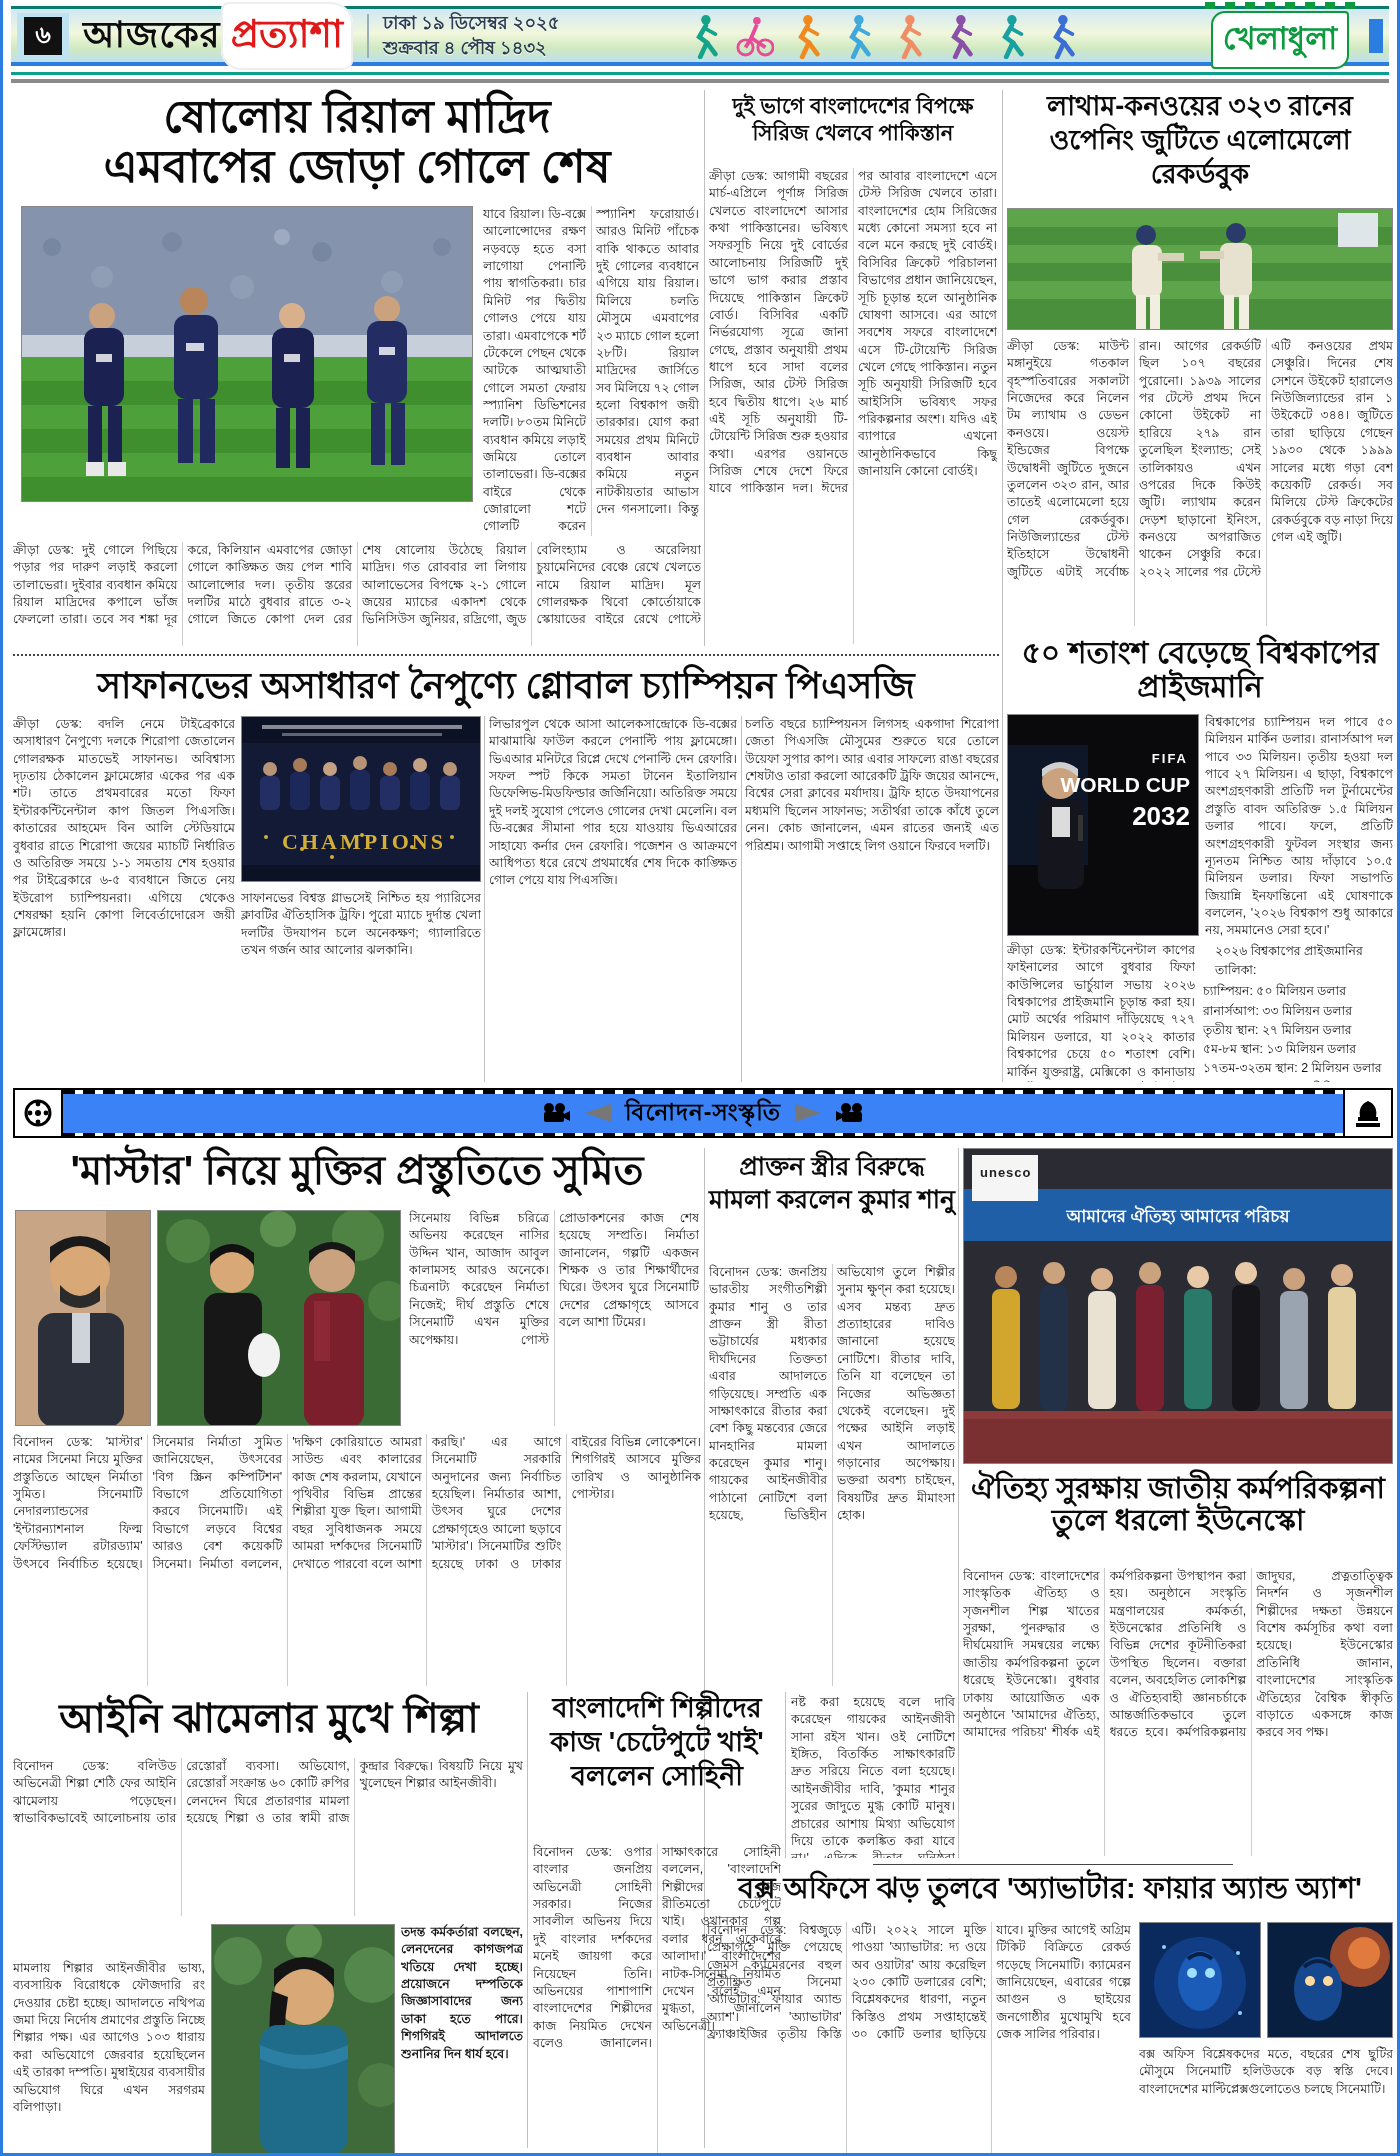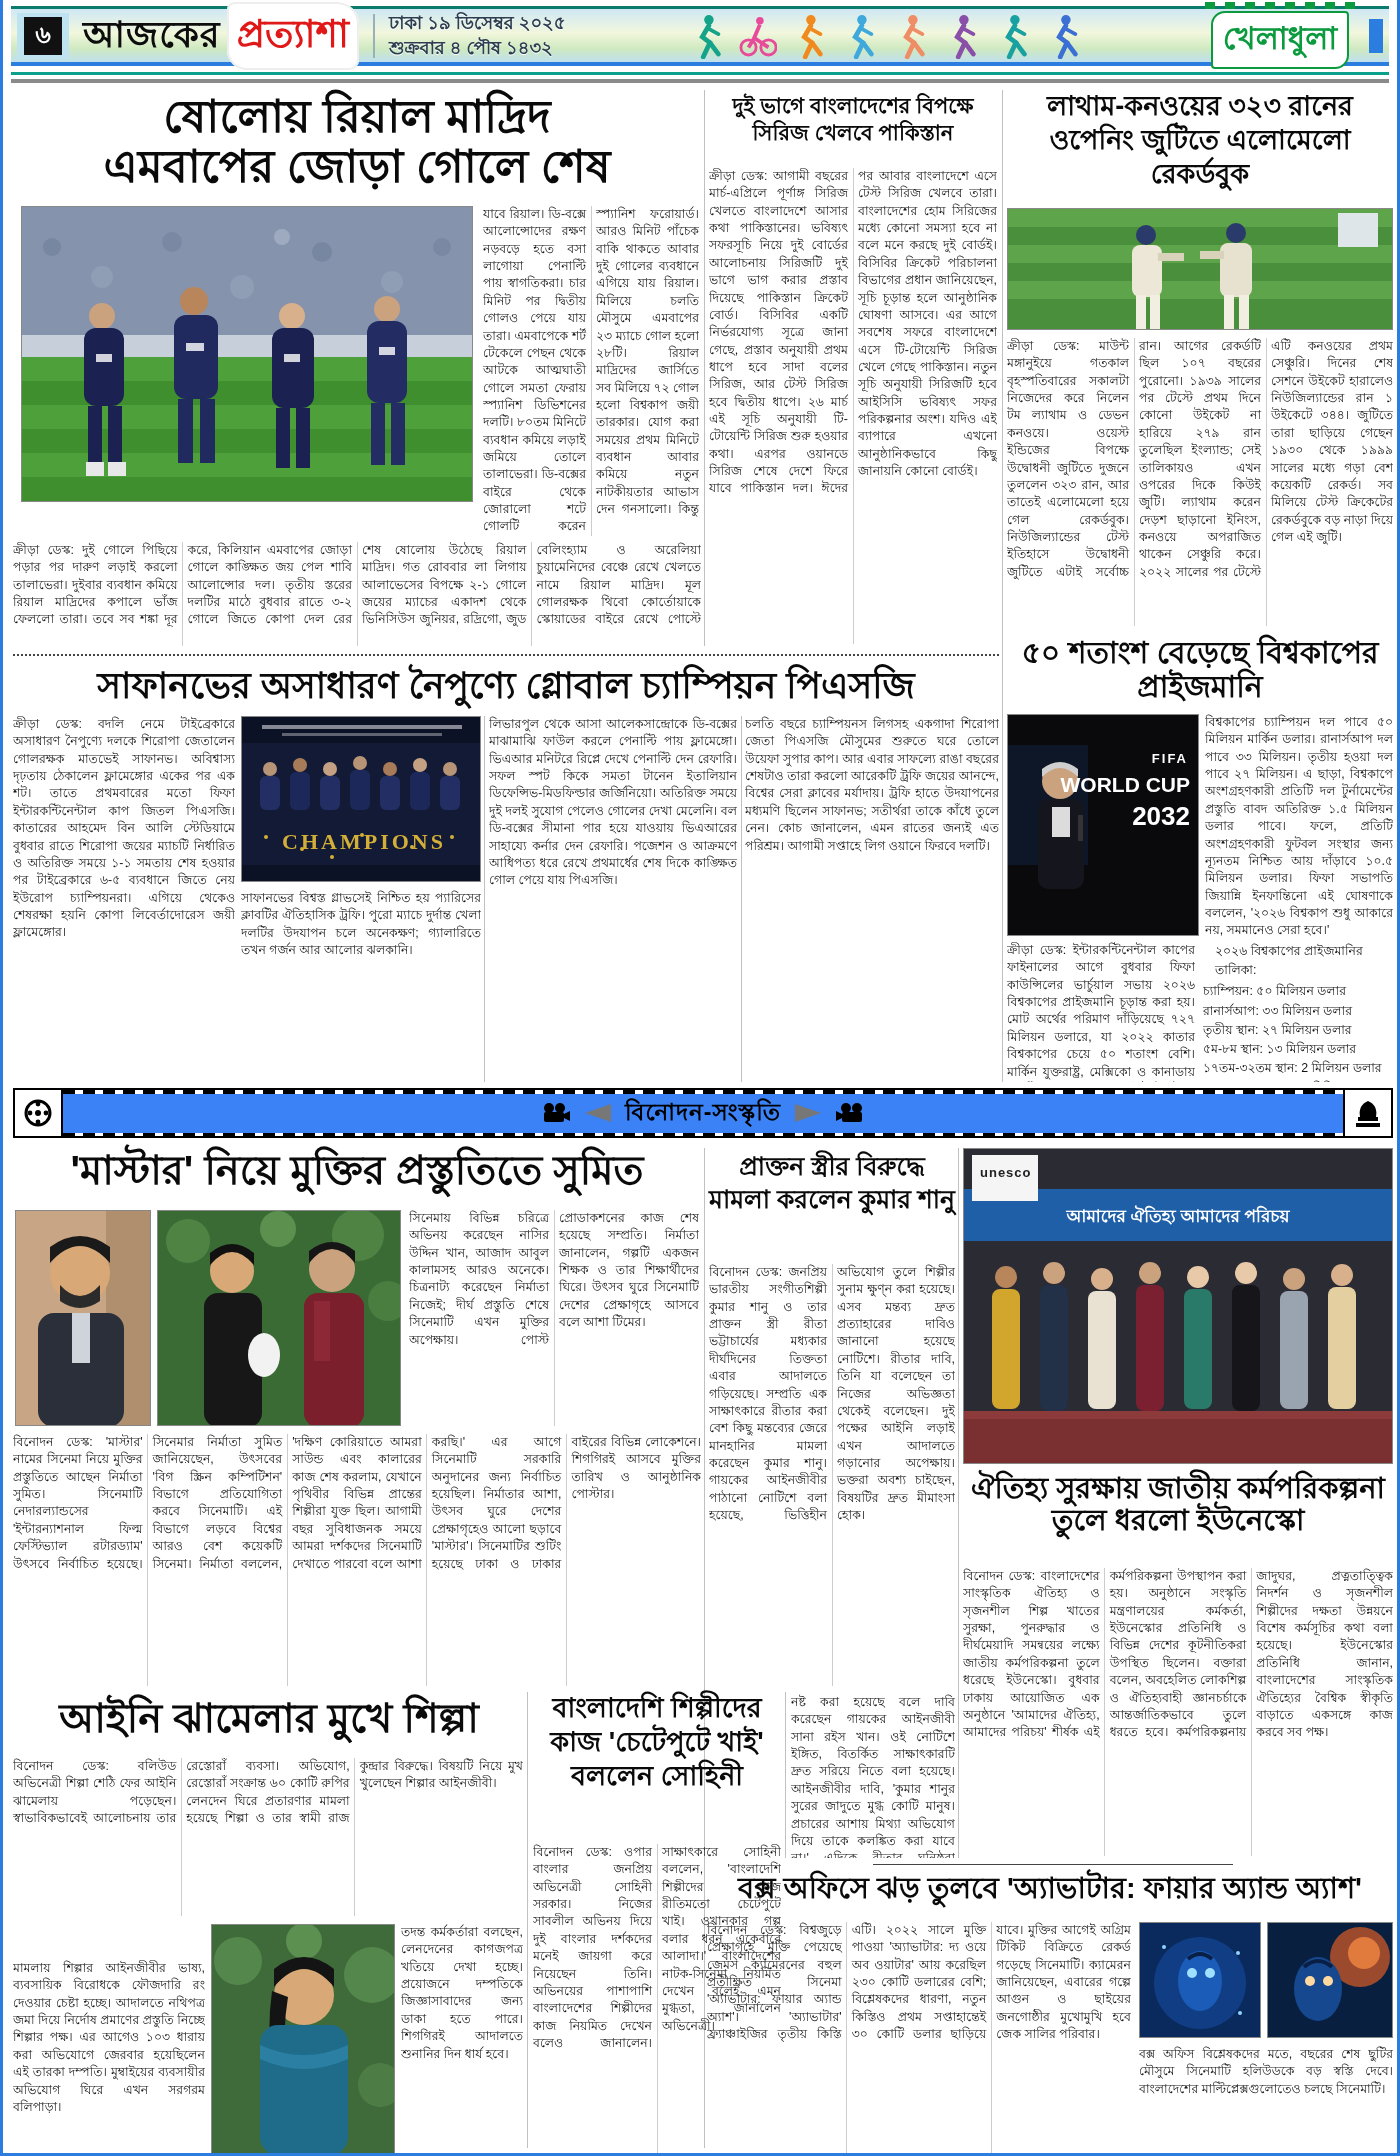--- a/index.html
+++ b/index.html
@@ -7,21 +7,21 @@
         font-family:"Liberation Sans","DejaVu Sans",sans-serif;color:#111;overflow:hidden;
         border-left:3px solid #2b7de0;border-right:3px solid #2b7de0;border-bottom:3px solid #2b7de0;box-sizing:border-box;}
   .abs{position:absolute;}
   
   .masthead{left:8px;top:6px;right:8px;height:60px;display:flex;align-items:center;gap:14px;
      background:linear-gradient(180deg,#cfe8f4 0%,#f2f7dd 45%,#cfe9c0 75%,#bfe0ee 100%);
      border-top:3px solid #0b7b6e;border-bottom:4px solid #2b7de0;box-sizing:border-box;padding:0 6px;}
   .pagenum-tab{width:52px;height:46px;background:#bfe3f0;display:flex;align-items:center;justify-content:center;}
   .pagenum{width:38px;height:38px;background:#111;color:#fff;font-size:24px;font-weight:bold;
      display:flex;align-items:center;justify-content:center;}
-  .logo{display:flex;align-items:baseline;gap:6px;white-space:nowrap;}
+  .logo{display:flex;align-items:baseline;white-space:nowrap;}
   .logo-b{font-size:36px;font-weight:900;color:#0d0d0d;letter-spacing:1px;}
   .logo-r{position:relative;font-size:38px;font-weight:900;color:#e01818;padding:2px 10px;background:#fff;
      border-radius:8px 22px 10px 20px;box-shadow:0 0 0 2px #eee inset;}
   .logo-r::before{content:"";position:absolute;left:-8px;top:-4px;width:26px;height:34px;background:#2fa12f;
      border-radius:40% 60% 55% 45%;z-index:-1;}
   .mast-div{width:2px;height:44px;background:#9ab0b8;}
   .dateblock{font-size:18px;font-weight:bold;color:#2c3e50;line-height:1.35;white-space:nowrap;text-shadow:0 1px 0 #fff;}
   .sporticons{display:flex;align-items:center;gap:13px;flex:1;justify-content:center;}
   .ath{width:38px;height:46px;}
   .sports-label{display:flex;flex-direction:column;align-items:center;}
@@ -454,21 +454,21 @@
         <circle cx="160" cy="50" r="28" fill="#5a8f50" opacity="0.8"></circle>
       <circle cx="92" cy="16" r="18" fill="#6aa05a" opacity="0.7"></circle>
         <circle cx="168" cy="160" r="22" fill="#54854a" opacity="0.7"></circle>
       <circle cx="92" cy="70" r="30" fill="#d9a877"></circle>
       <path d="M62 62 q30 -36 60 0 l0 -18 q-30 -24 -60 0 z" fill="#141414"></path>
       <path d="M60 66 q-8 60 8 110 l10 0 q-10 -56 -2 -104 z" fill="#141414"></path>
       <rect x="48" y="100" width="88" height="130" rx="18" fill="#1f6b8a"></rect>
       <path d="M48 120 q44 20 88 0 l0 14 q-44 20 -88 0 z" fill="#2a7fa2"></path>
     </svg>
   </div>
-  <div class="abs body-txt clip" style="left:398px;top:1924px;width:122px;height:230px;">তদন্ত কর্মকর্তারা বলছেন, লেনদেনের কাগজপত্র খতিয়ে দেখা হচ্ছে। প্রয়োজনে দম্পতিকে জিজ্ঞাসাবাদের জন্য ডাকা হতে পারে। শিগগিরই আদালতে শুনানির দিন ধার্য হবে।</div>
+  <div class="abs body-txt clip" style="left:398px;top:1924px;width:122px;height:230px;font-weight:bold;">তদন্ত কর্মকর্তারা বলছেন, লেনদেনের কাগজপত্র খতিয়ে দেখা হচ্ছে। প্রয়োজনে দম্পতিকে জিজ্ঞাসাবাদের জন্য ডাকা হতে পারে। শিগগিরই আদালতে শুনানির দিন ধার্য হবে।</div>
 
   <div class="abs vline" style="left:524px;top:1692px;height:456px;"></div>
   <div class="abs hl" style="left:530px;top:1692px;width:248px;font-size:27px;line-height:1.25;">বাংলাদেশি শিল্পীদের কাজ 'চেটেপুটে খাই' বললেন সোহিনী</div>
   <div class="abs body-txt cols2 clip" style="left:530px;top:1844px;width:248px;height:310px;">বিনোদন ডেস্ক: ওপার বাংলার জনপ্রিয় অভিনেত্রী সোহিনী সরকার। নিজের সাবলীল অভিনয় দিয়ে দুই বাংলার দর্শকদের মনেই জায়গা করে নিয়েছেন তিনি। অভিনয়ের পাশাপাশি বাংলাদেশের শিল্পীদের কাজ নিয়মিত দেখেন বলেও জানালেন। সাক্ষাৎকারে সোহিনী বললেন, 'বাংলাদেশি শিল্পীদের কাজ রীতিমতো চেটেপুটে খাই। ওখানকার গল্প বলার ধরন একেবারে আলাদা।' বাংলাদেশের নাটক-সিনেমা নিয়মিত দেখেন বলেই এমন মুগ্ধতা, জানালেন অভিনেত্রী।</div>
 
   <div class="abs vline" style="left:782px;top:1692px;height:166px;"></div>
   <div class="abs body-txt clip" style="left:788px;top:1694px;width:164px;height:164px;">নষ্ট করা হয়েছে বলে দাবি করেছেন গায়কের আইনজীবী সানা রইস খান। ওই নোটিশে ইঙ্গিত, বিতর্কিত সাক্ষাৎকারটি দ্রুত সরিয়ে নিতে বলা হয়েছে। আইনজীবীর দাবি, 'কুমার শানুর সুরের জাদুতে মুগ্ধ কোটি মানুষ। প্রচারের আশায় মিথ্যা অভিযোগ দিয়ে তাকে কলঙ্কিত করা যাবে না।' এদিকে রীতার ঘনিষ্ঠরা বলছেন, তিনিও আইনিভাবে জবাব দেওয়ার প্রস্তুতি নিচ্ছেন।</div>
 
   <div class="abs thinline" style="left:870px;top:1864px;width:360px;"></div>
   <div class="abs hl" style="left:704px;top:1872px;width:686px;font-size:29px;">বক্স অফিসে ঝড় তুলবে 'অ্যাভাটার: ফায়ার অ্যান্ড অ্যাশ'</div>

